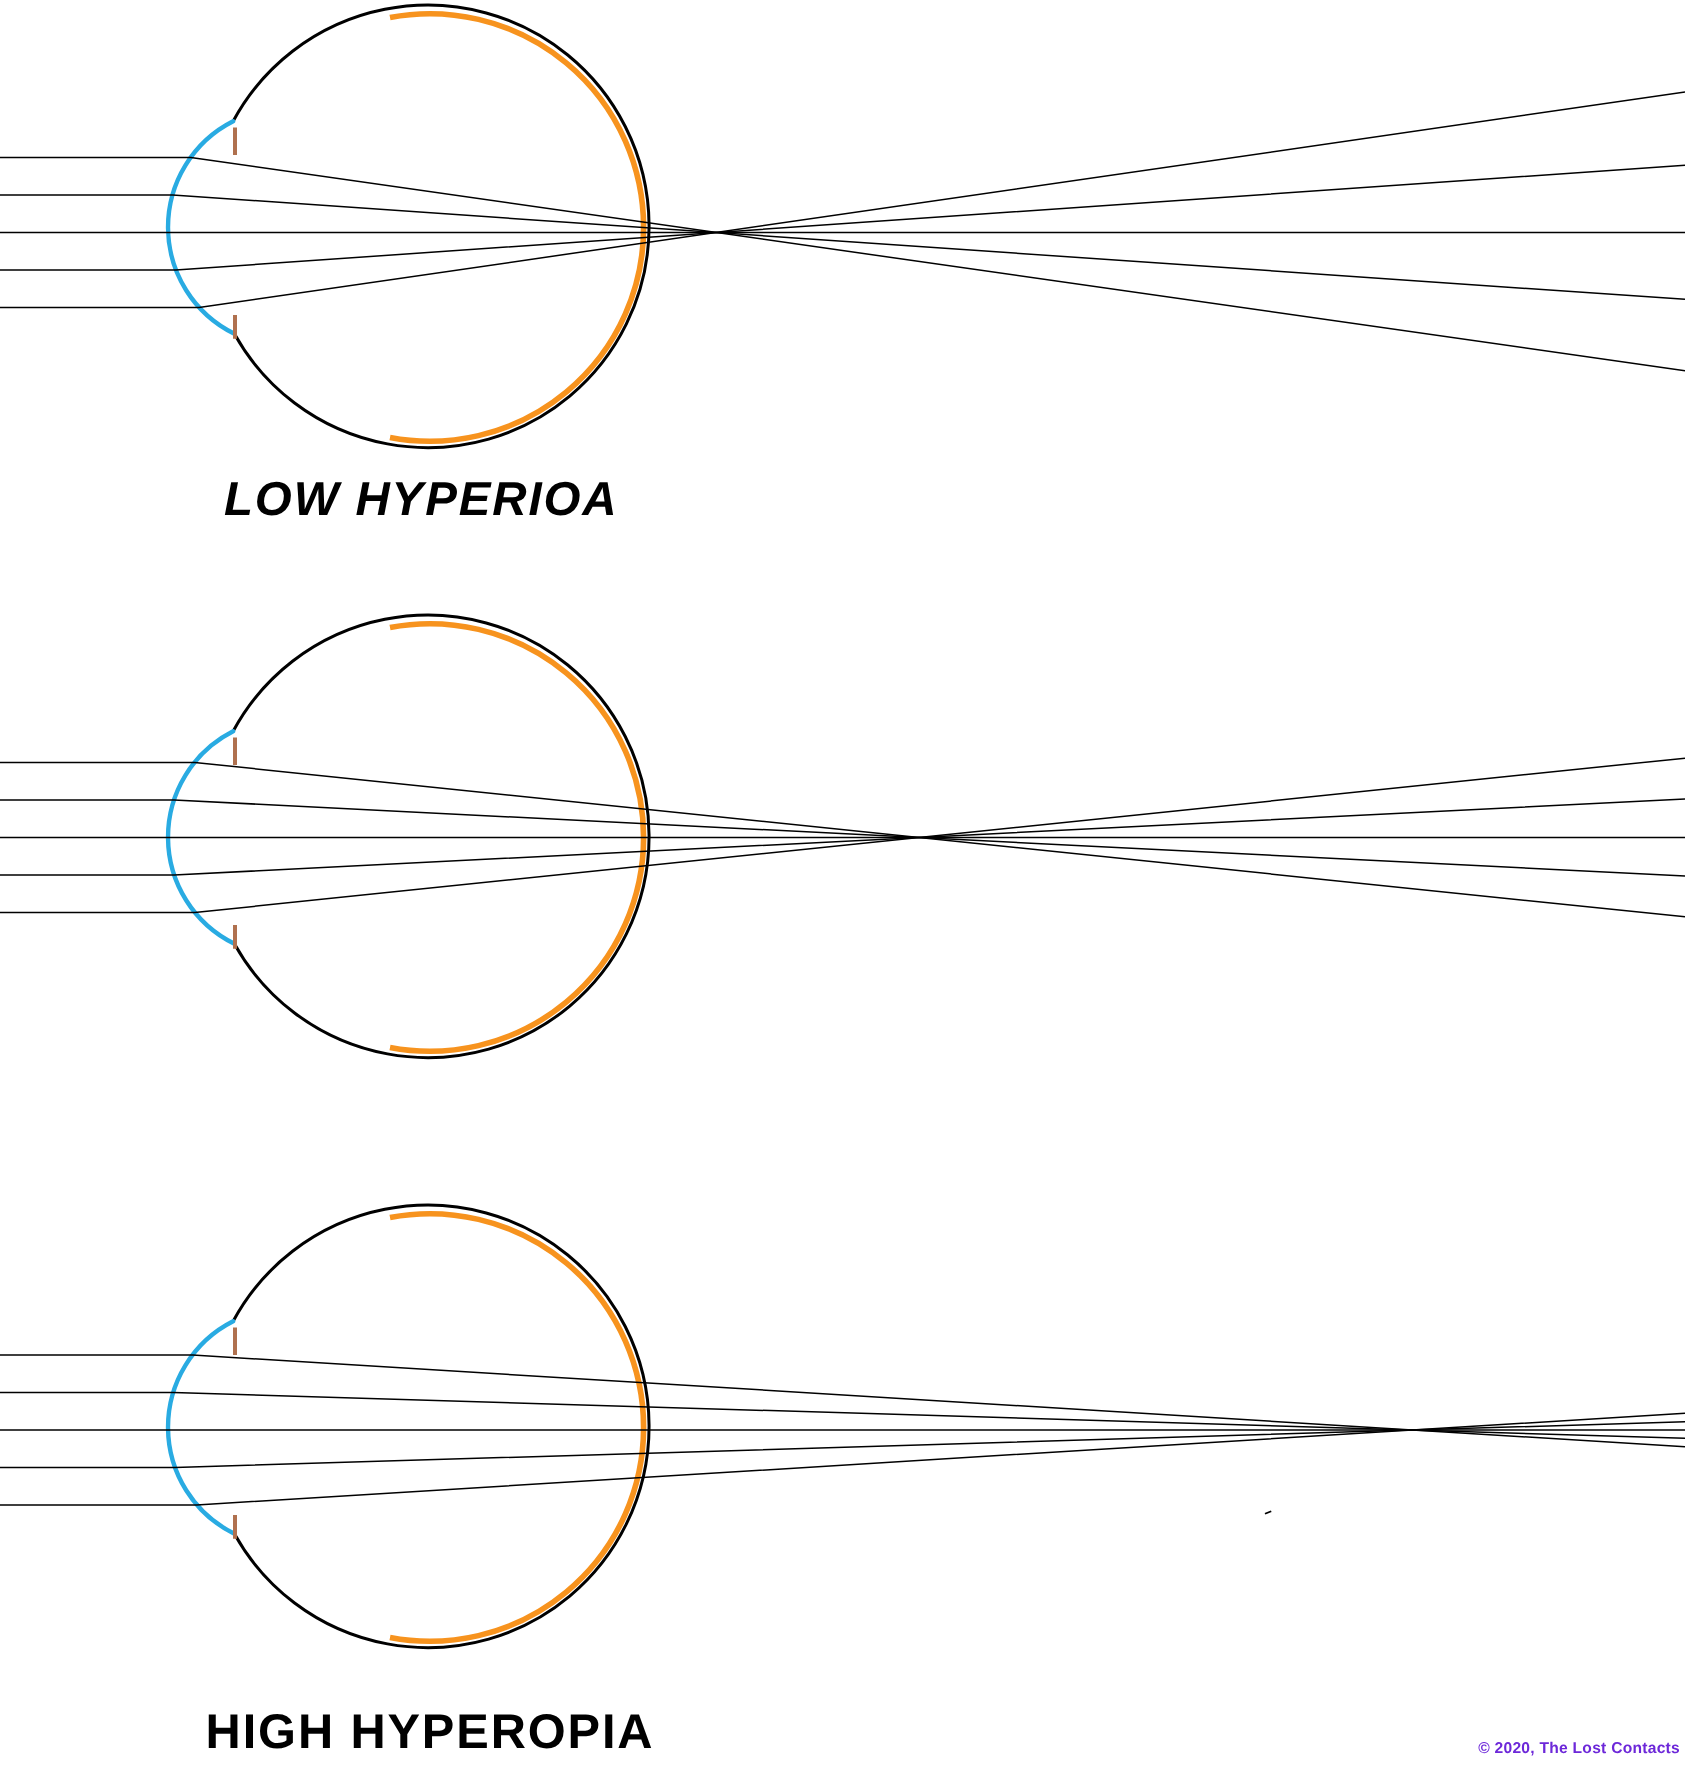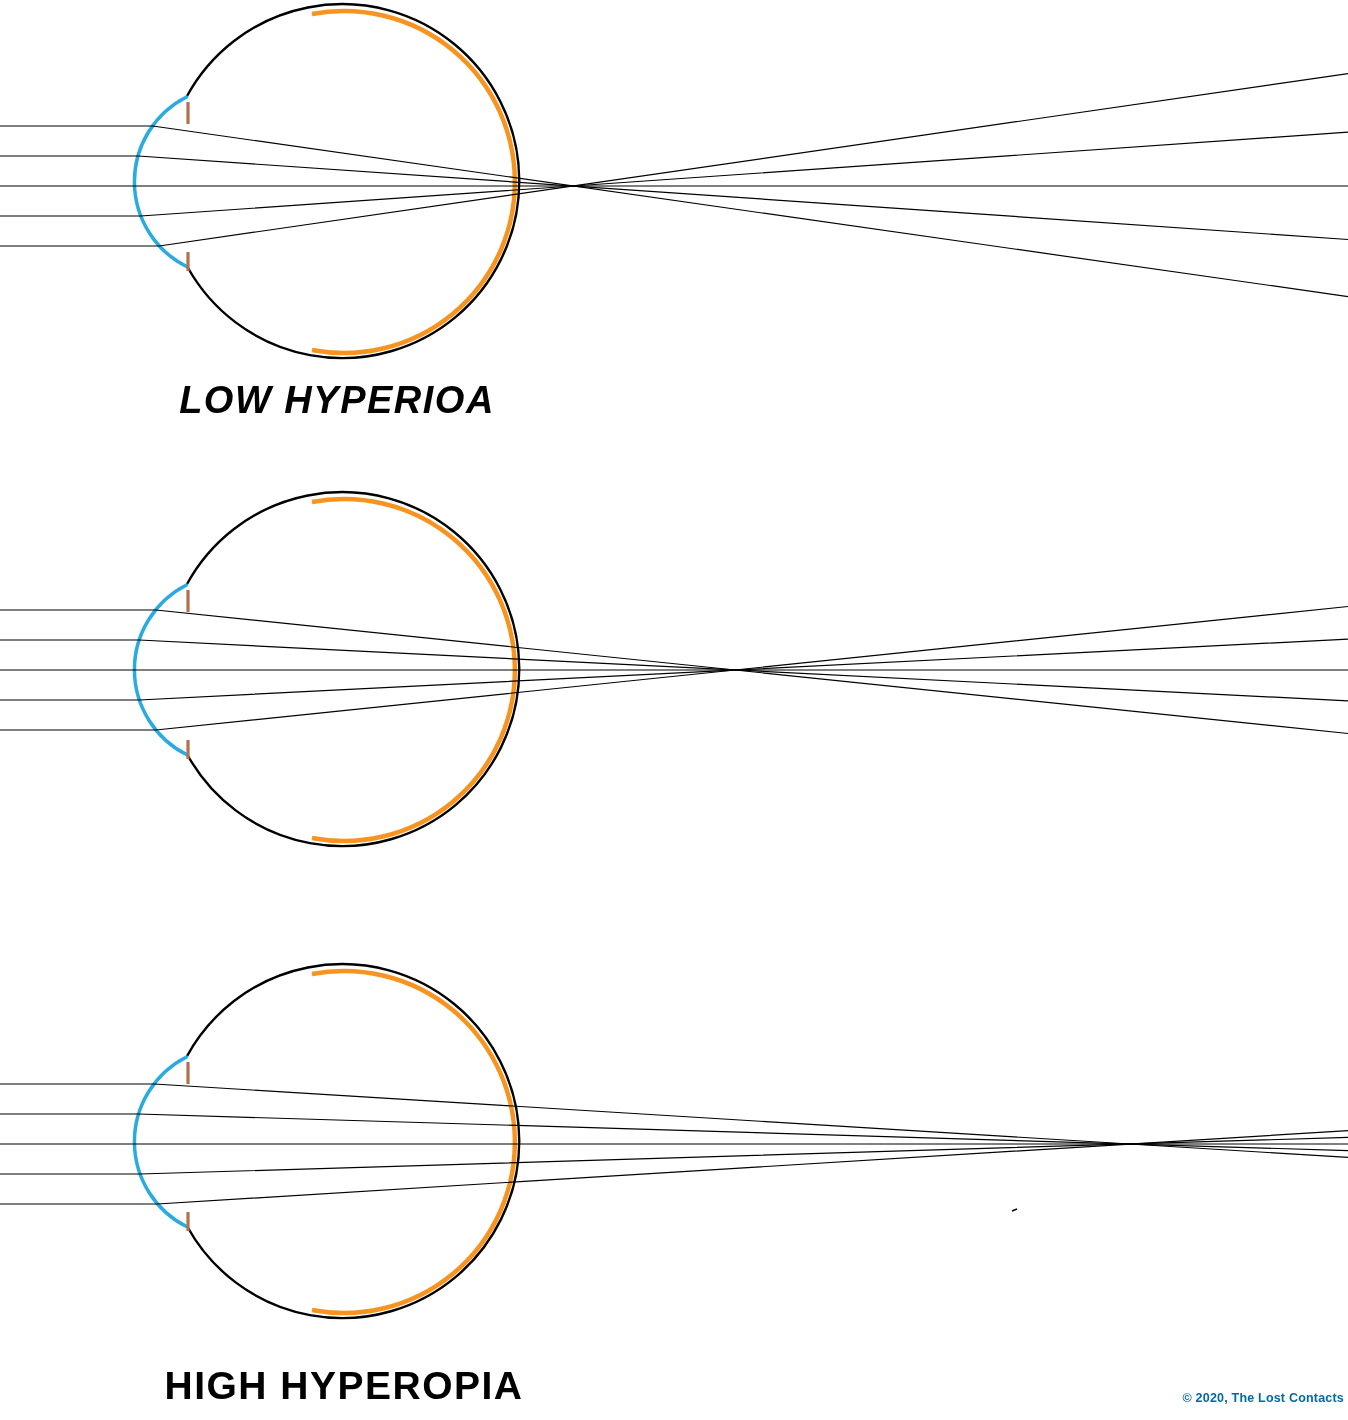--- a/index.html
+++ b/index.html
@@ -21,21 +21,21 @@
     font-family:"Liberation Sans",sans-serif;
   }
   #label-low{left:337px;top:381px;font-size:38px;letter-spacing:1.5px;font-style:italic;}
   #label-moderate{left:355px;top:861px;font-size:43px;letter-spacing:1px;}
   #label-high{left:344px;top:1338px;font-size:39px;letter-spacing:1.5px;margin-top:28px;}
   .copyright{
     position:absolute;
     top:1391px;right:4px;
     font-size:12.5px;
     font-weight:700;
-    color:#0369a1;
+    color:#6d28d9;
     letter-spacing:0.2px;
   }
 </style>
 </head>
 <body>
 
 <div id="figure">
   <svg id="diagram-svg" width="1348" height="1420" viewBox="0 0 1348 1420">
       <g>
         <path d="M 186.5,97 A 177 177 0 1 1 187.5,267" stroke="#000000" stroke-width="2.4" fill="none"></path>

